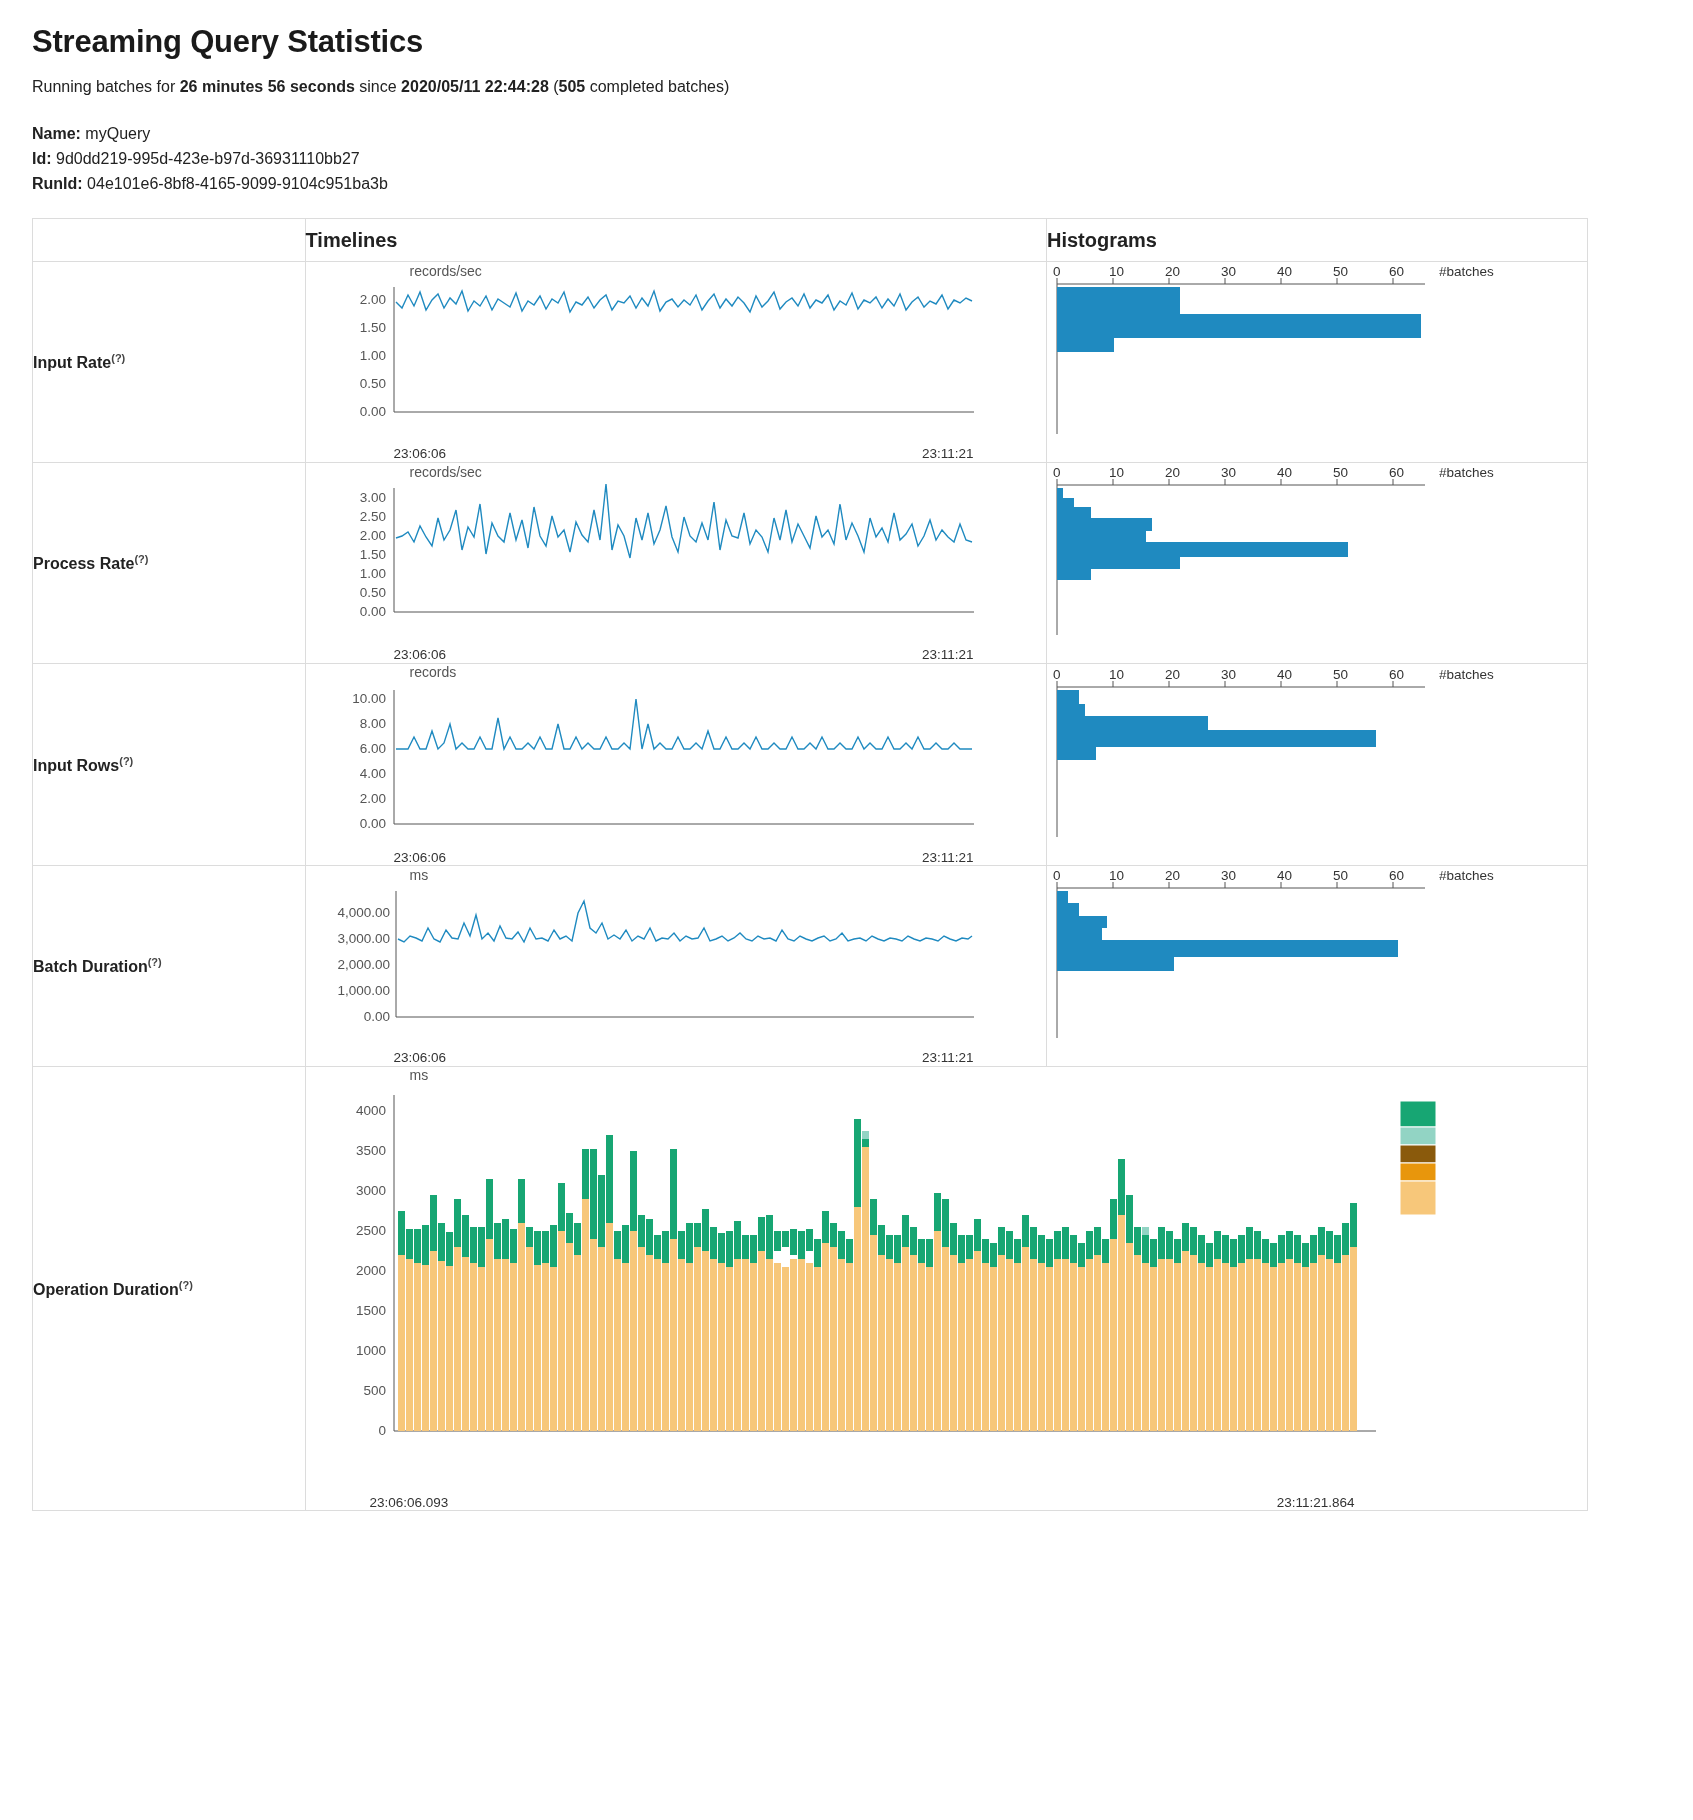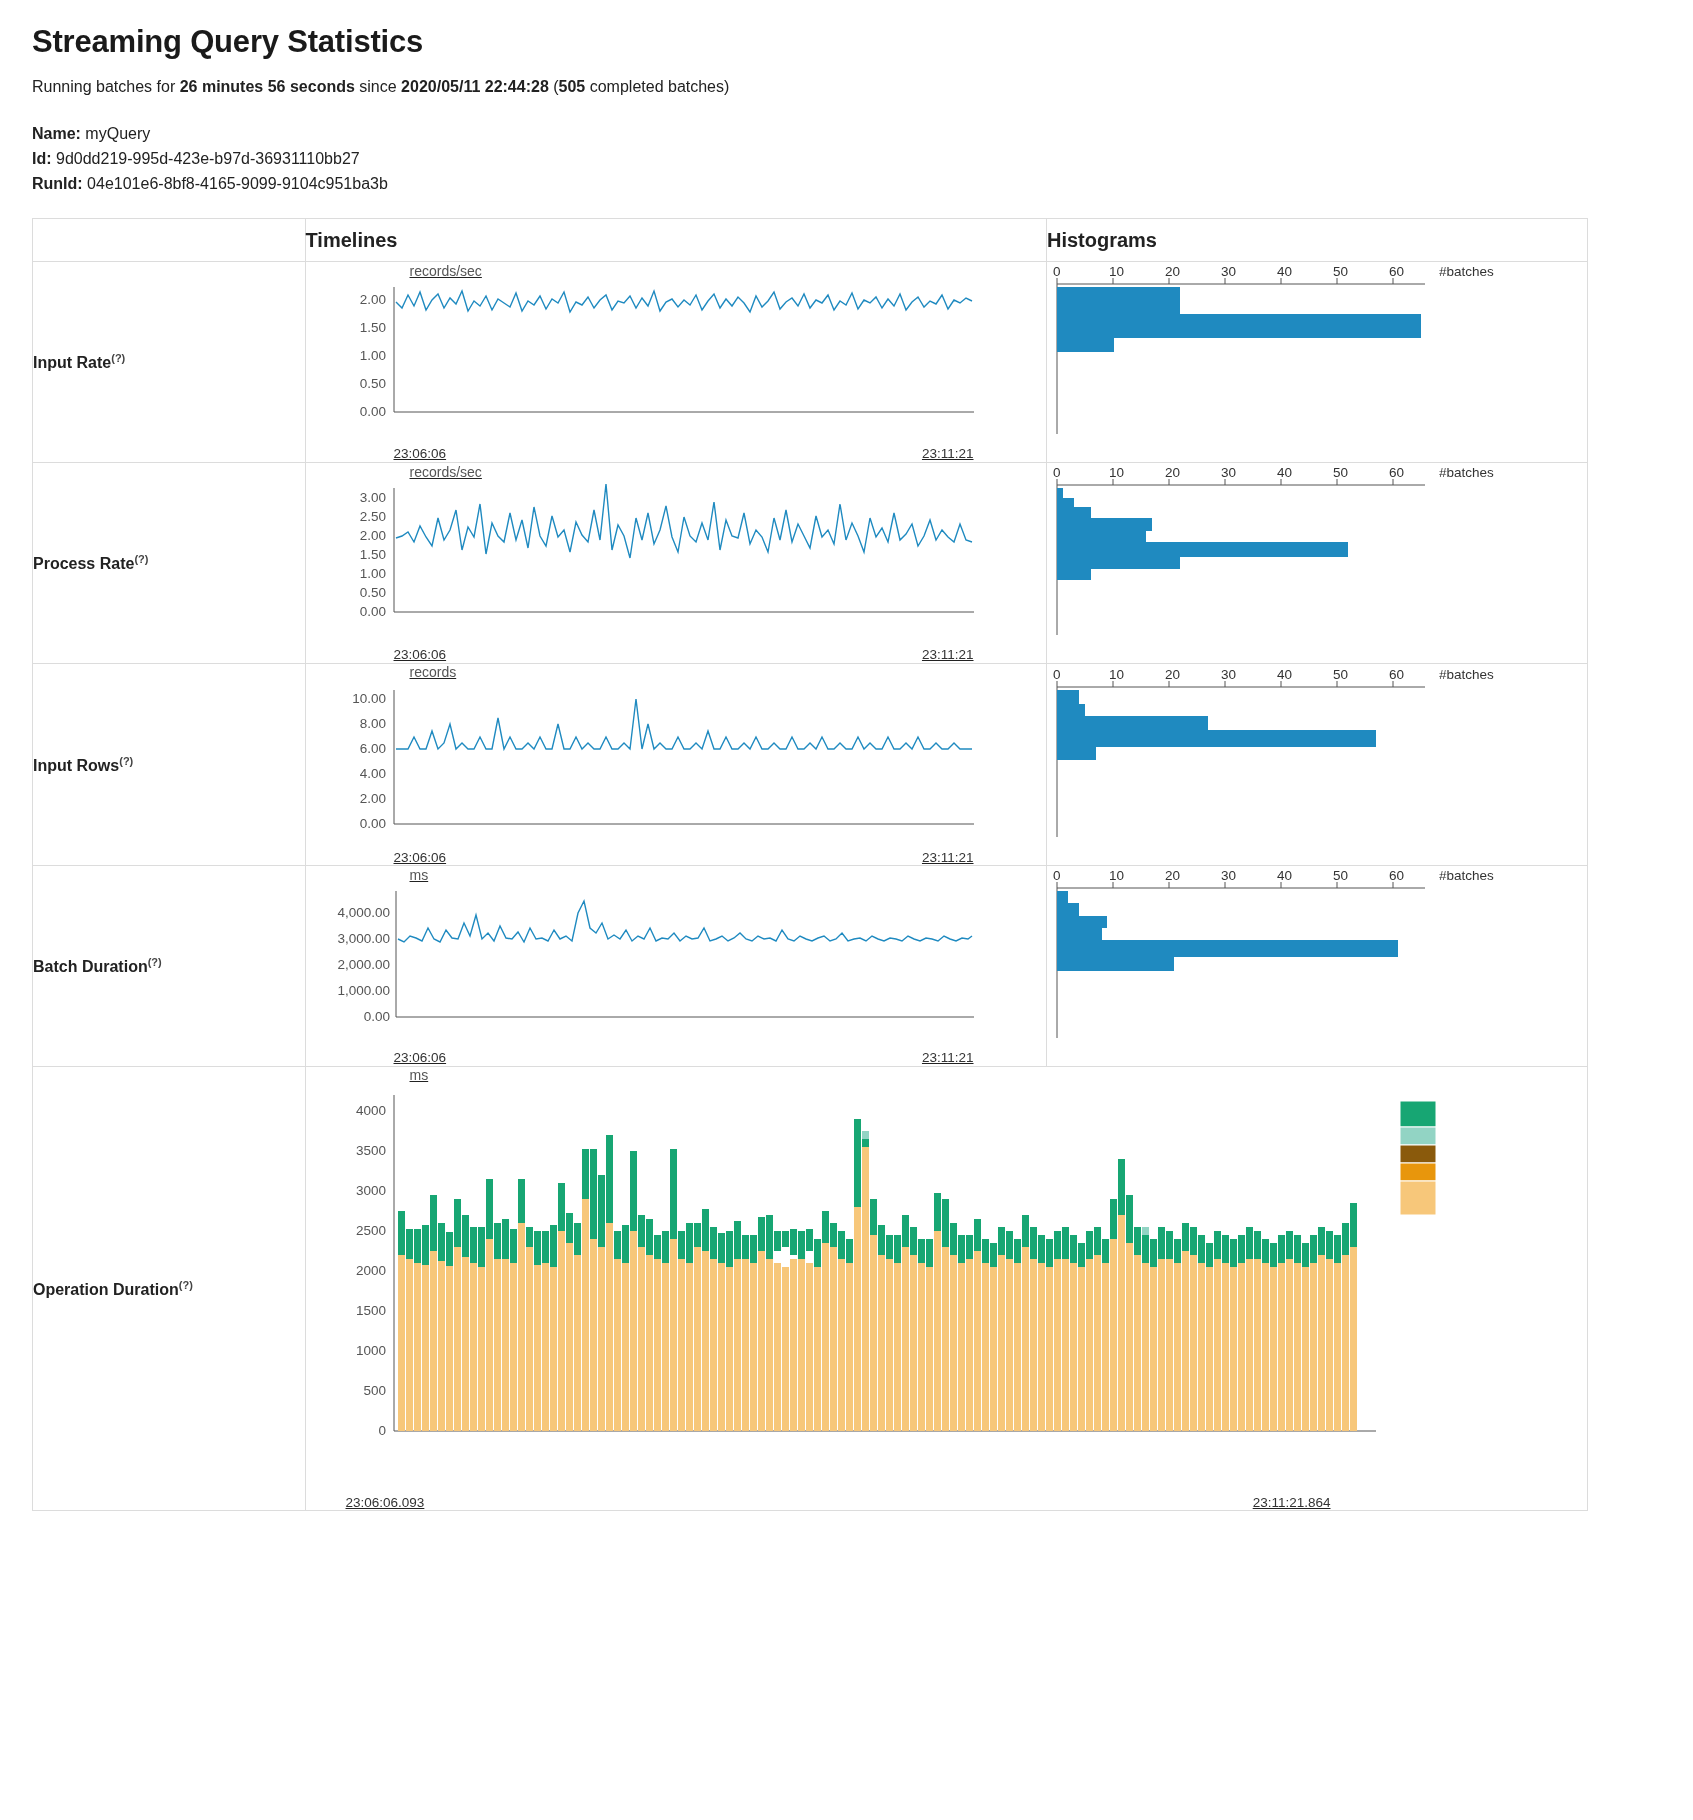--- a/index.html
+++ b/index.html
@@ -44,42 +44,42 @@
   .col-time{width:740px;}
   .col-hist{width:540px;}
 
   td.rowlabel{
     font-size:16px;
     font-weight:bold;
     padding-left:18px;
   }
   .qmark{font-size:11px;vertical-align:super;color:#444;font-weight:bold;}
 
-  .cellpad{padding:14px 10px 14px 14px;text-decoration:underline;}
+  .cellpad{padding:14px 10px 14px 14px;}
 
   
   .unit{font-size:14px;color:#555;margin-left:104px;}
   svg{display:block;}
   .axis-text{font-size:13.5px;fill:#555;font-family:"Liberation Sans", sans-serif;}
   .axis-text-dark{font-size:13.5px;fill:#333;font-family:"Liberation Sans", sans-serif;}
   .tl-line{fill:none;stroke:#1f8ac0;stroke-width:1.4;}
   .axis-line{stroke:#555;stroke-width:1;}
   .hist-bar{fill:#1f8ac0;}
   .tick{stroke:#555;stroke-width:1;}
 
   .timefoot{
     display:flex;justify-content:space-between;
     font-size:13.5px;color:#333;
     width:580px;margin-left:88px;margin-top:2px;text-align:right;
   }
   .legend-sw{stroke:#ffffff;stroke-width:1;}
   .opfoot{
     display:flex;justify-content:space-between;
     font-size:13.5px;color:#333;
-    width:985px;margin-left:40px;margin-top:2px;
+    width:985px;margin-left:64px;margin-top:2px;
   }
 </style>
 </head>
 <body>
 
 <div class="page">
 
   <h1 class="title">Streaming Query Statistics</h1>
 
   <p class="subline">

